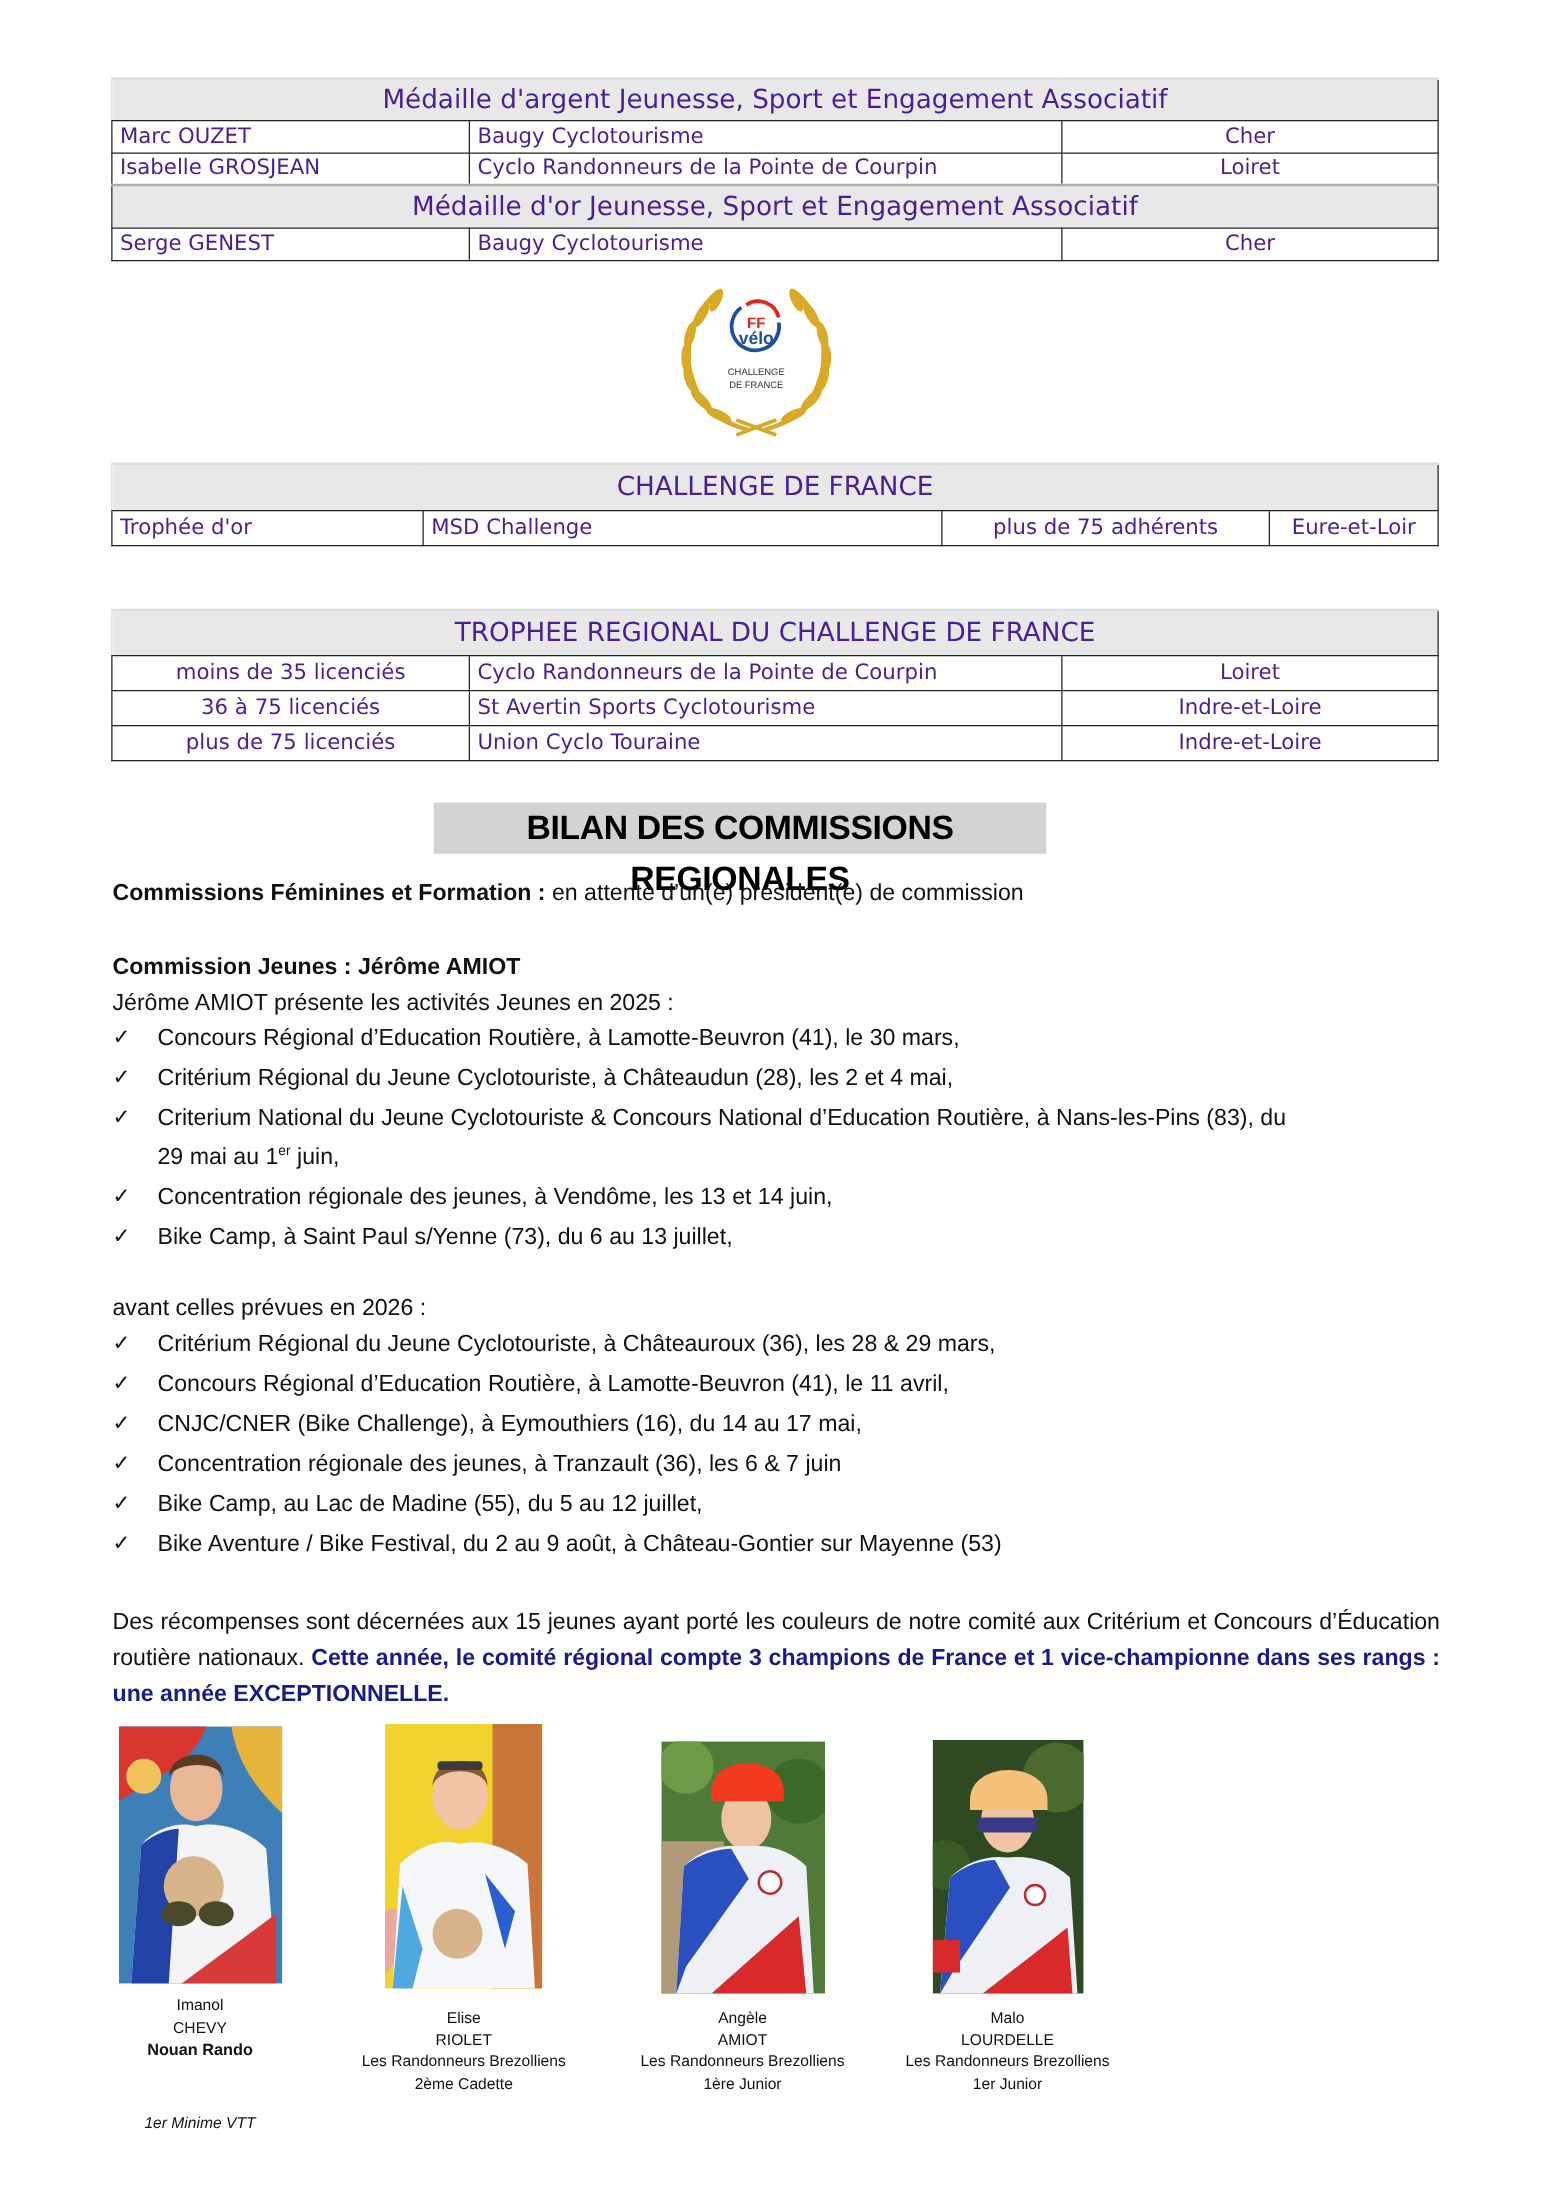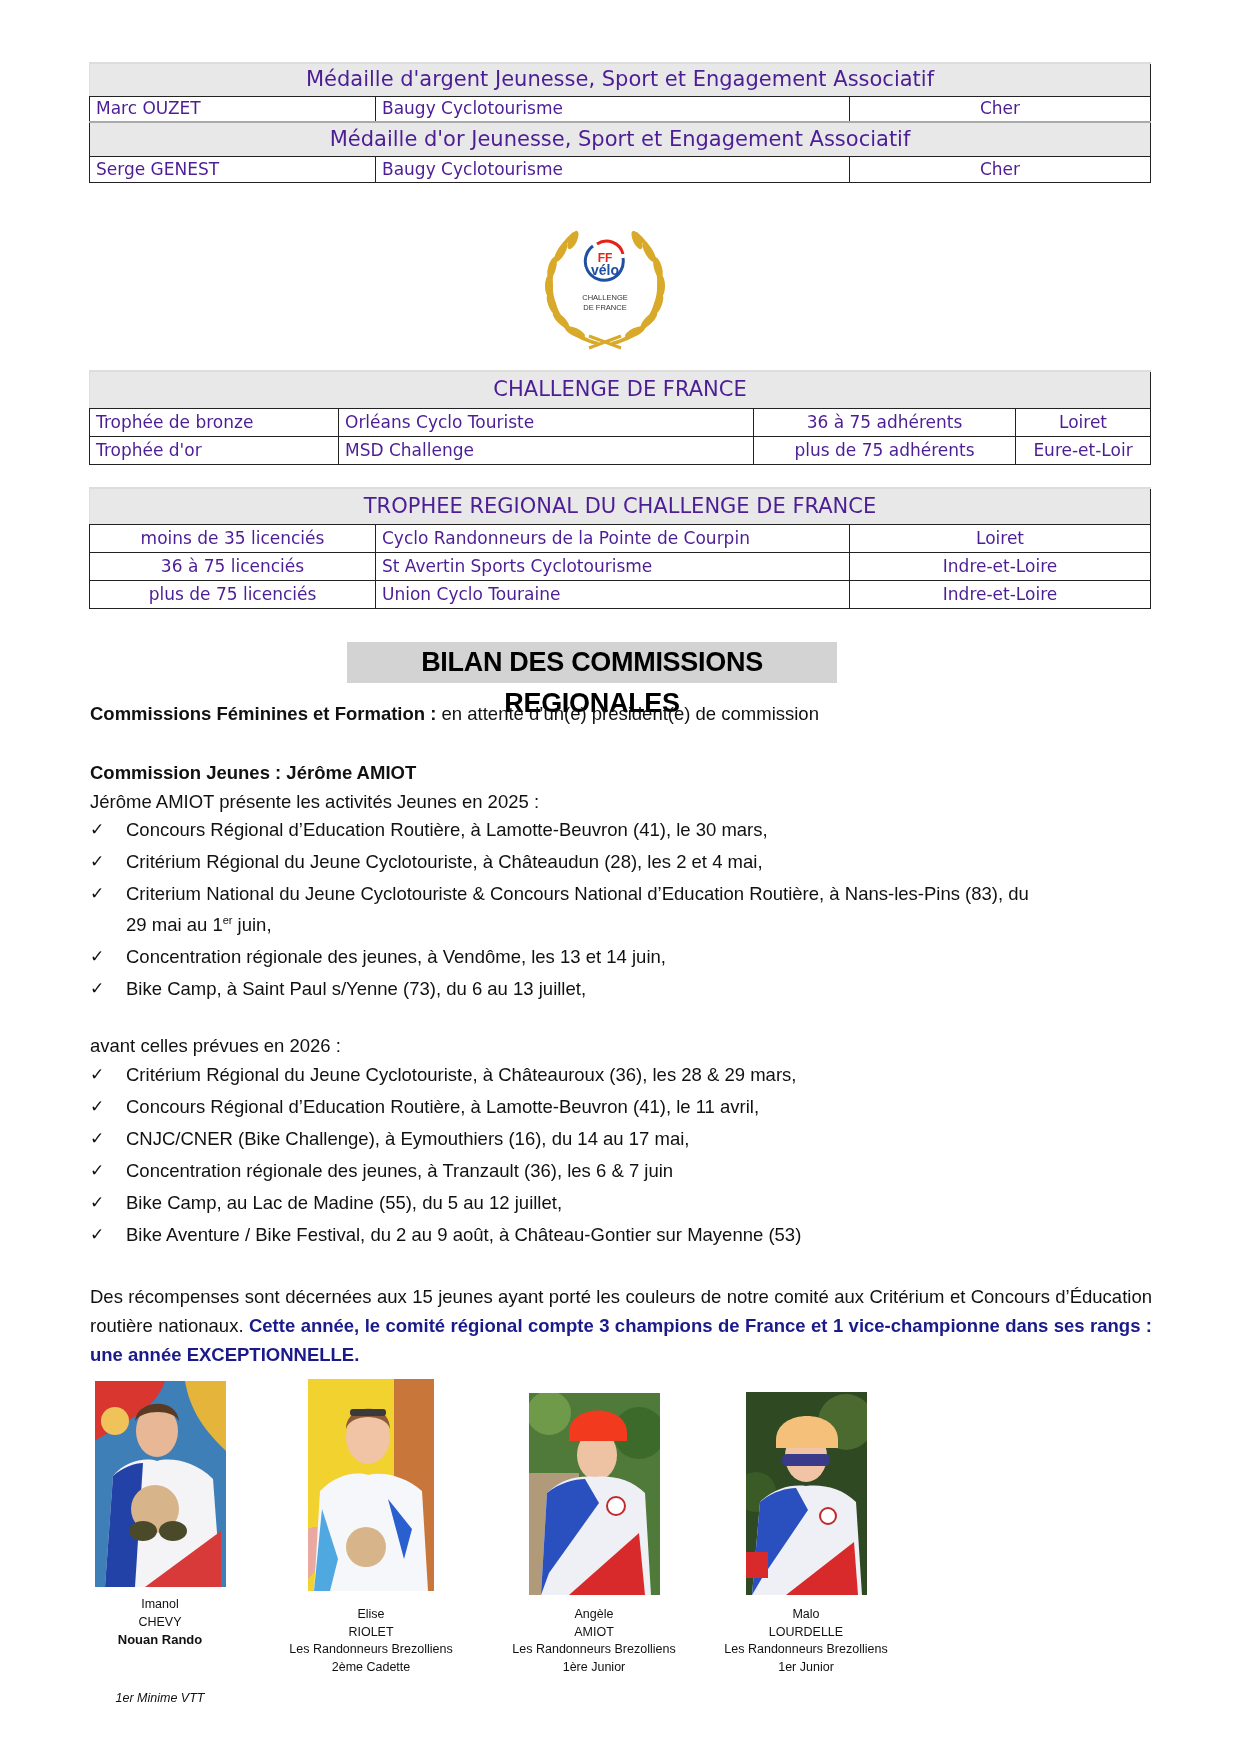--- a/index.html
+++ b/index.html
@@ -67,20 +67,25 @@
     </colgroup>
   <tbody>
       <tr class="hdr">
     <td colspan="3" class="first">Médaille d'argent Jeunesse, Sport et Engagement Associatif</td>
   </tr>
   <tr class="row">
     <td class="l">Marc OUZET</td>
     <td class="l">Baugy Cyclotourisme</td>
     <td class="c">Cher</td>
   </tr>
+  <tr class="row">
+    <td class="l">Isabelle GROSJEAN</td>
+    <td class="l">Cyclo Randonneurs de la Pointe de Courpin</td>
+    <td class="c">Loiret</td>
+  </tr>
   <tr class="hdr hdr2">
     <td colspan="3">Médaille d'or Jeunesse, Sport et Engagement Associatif</td>
   </tr>
   <tr class="row">
     <td class="l">Serge GENEST</td>
     <td class="l">Baugy Cyclotourisme</td>
     <td class="c">Cher</td>
   </tr>
 </tbody>
   </table>
@@ -124,26 +129,20 @@
 <table id="t2" class="tbl">
   <colgroup>
       <col style="width:249px">
       <col style="width:415px">
       <col style="width:262px">
       <col style="width:135px">
     </colgroup>
   <tbody>
       <tr class="hdr">
     <td colspan="4" class="first">CHALLENGE DE FRANCE</td>
-  </tr>
-  <tr class="row">
-    <td class="l">Trophée de bronze</td>
-    <td class="l">Orléans Cyclo Touriste</td>
-    <td class="c">36 à 75 adhérents</td>
-    <td class="c">Loiret</td>
   </tr>
   <tr class="row">
     <td class="l">Trophée d'or</td>
     <td class="l">MSD Challenge</td>
     <td class="c">plus de 75 adhérents</td>
     <td class="c">Eure-et-Loir</td>
   </tr>
 </tbody>
   </table>
 

